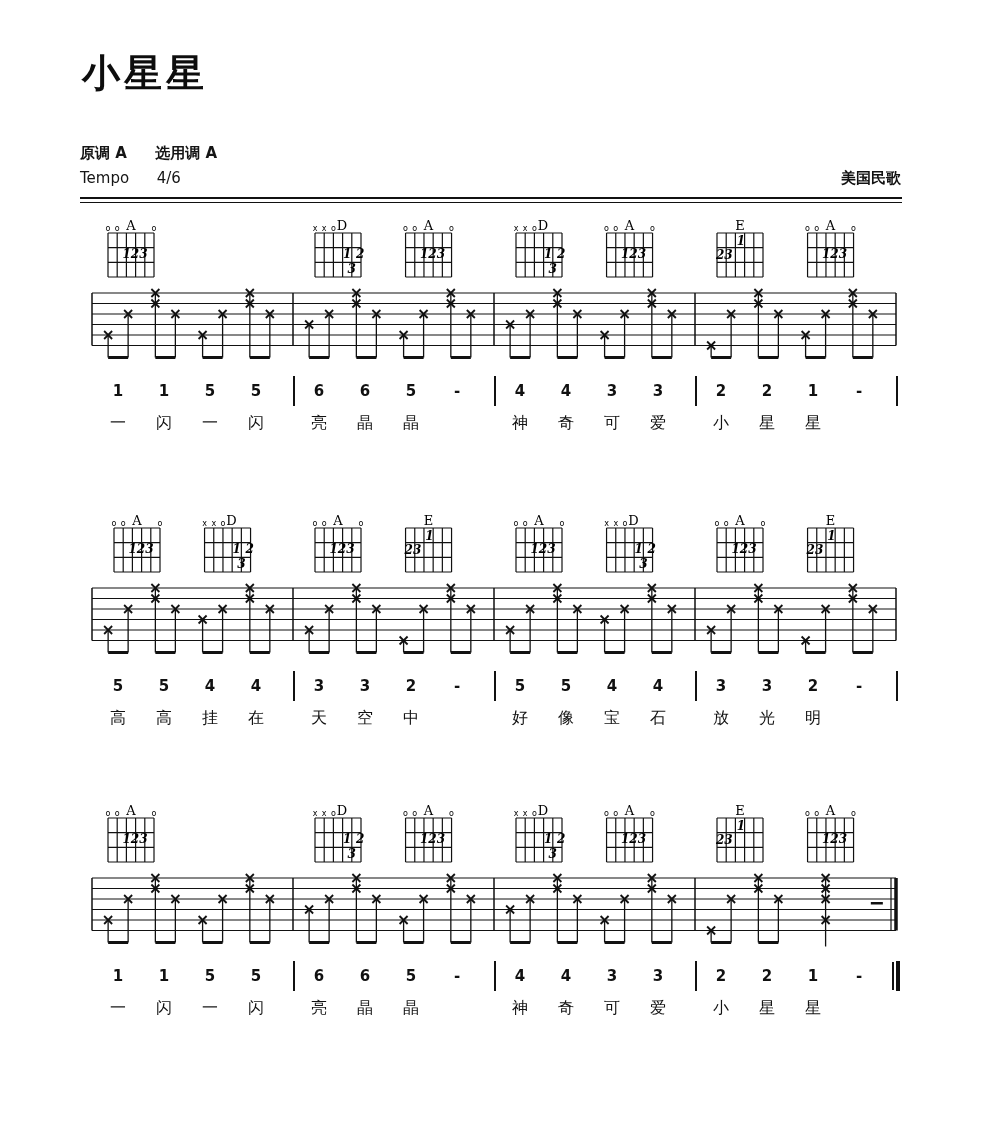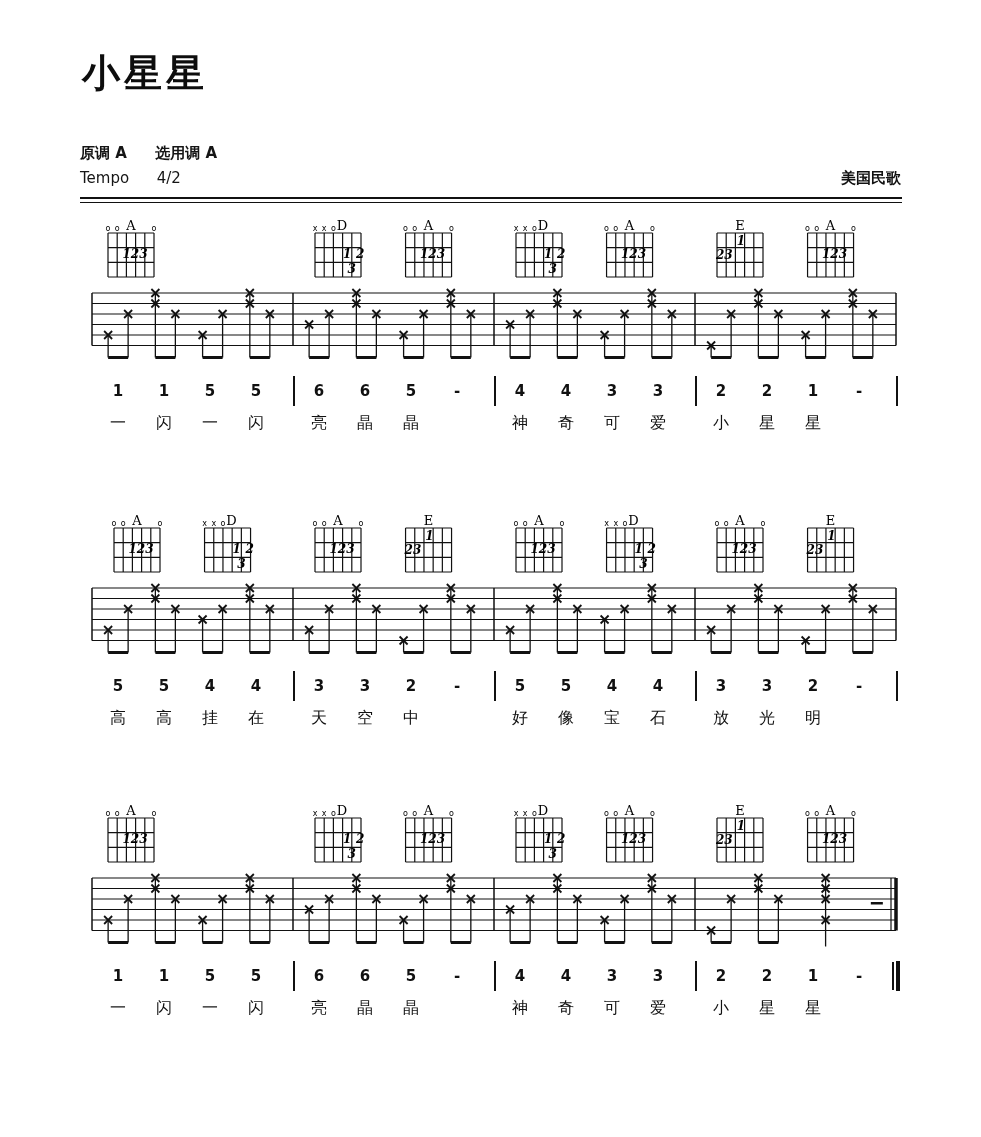--- a/index.html
+++ b/index.html
@@ -32,21 +32,21 @@
 <div class="meta meta1">
   <span>原调</span>
   <span>A</span>
   <span class="gap"></span>
   <span>选用调</span>
   <span>A</span>
 </div>
 <div class="meta meta2">
   <span>Tempo</span>
   <span class="gap"></span>
-  <span>4/2</span>
+  <span>4/6</span>
 </div>
 <div class="origin">美国民歌</div>
 
 <div class="rule r1"></div>
 <div class="rule r2"></div>
 
 <div id="systems">
     <div class="system" style="top: 215px; height: 230px;">
       <svg width="981" height="160">
         <line x1="92" y1="78" x2="896" y2="78" stroke="#111" stroke-width="1.2"></line>

